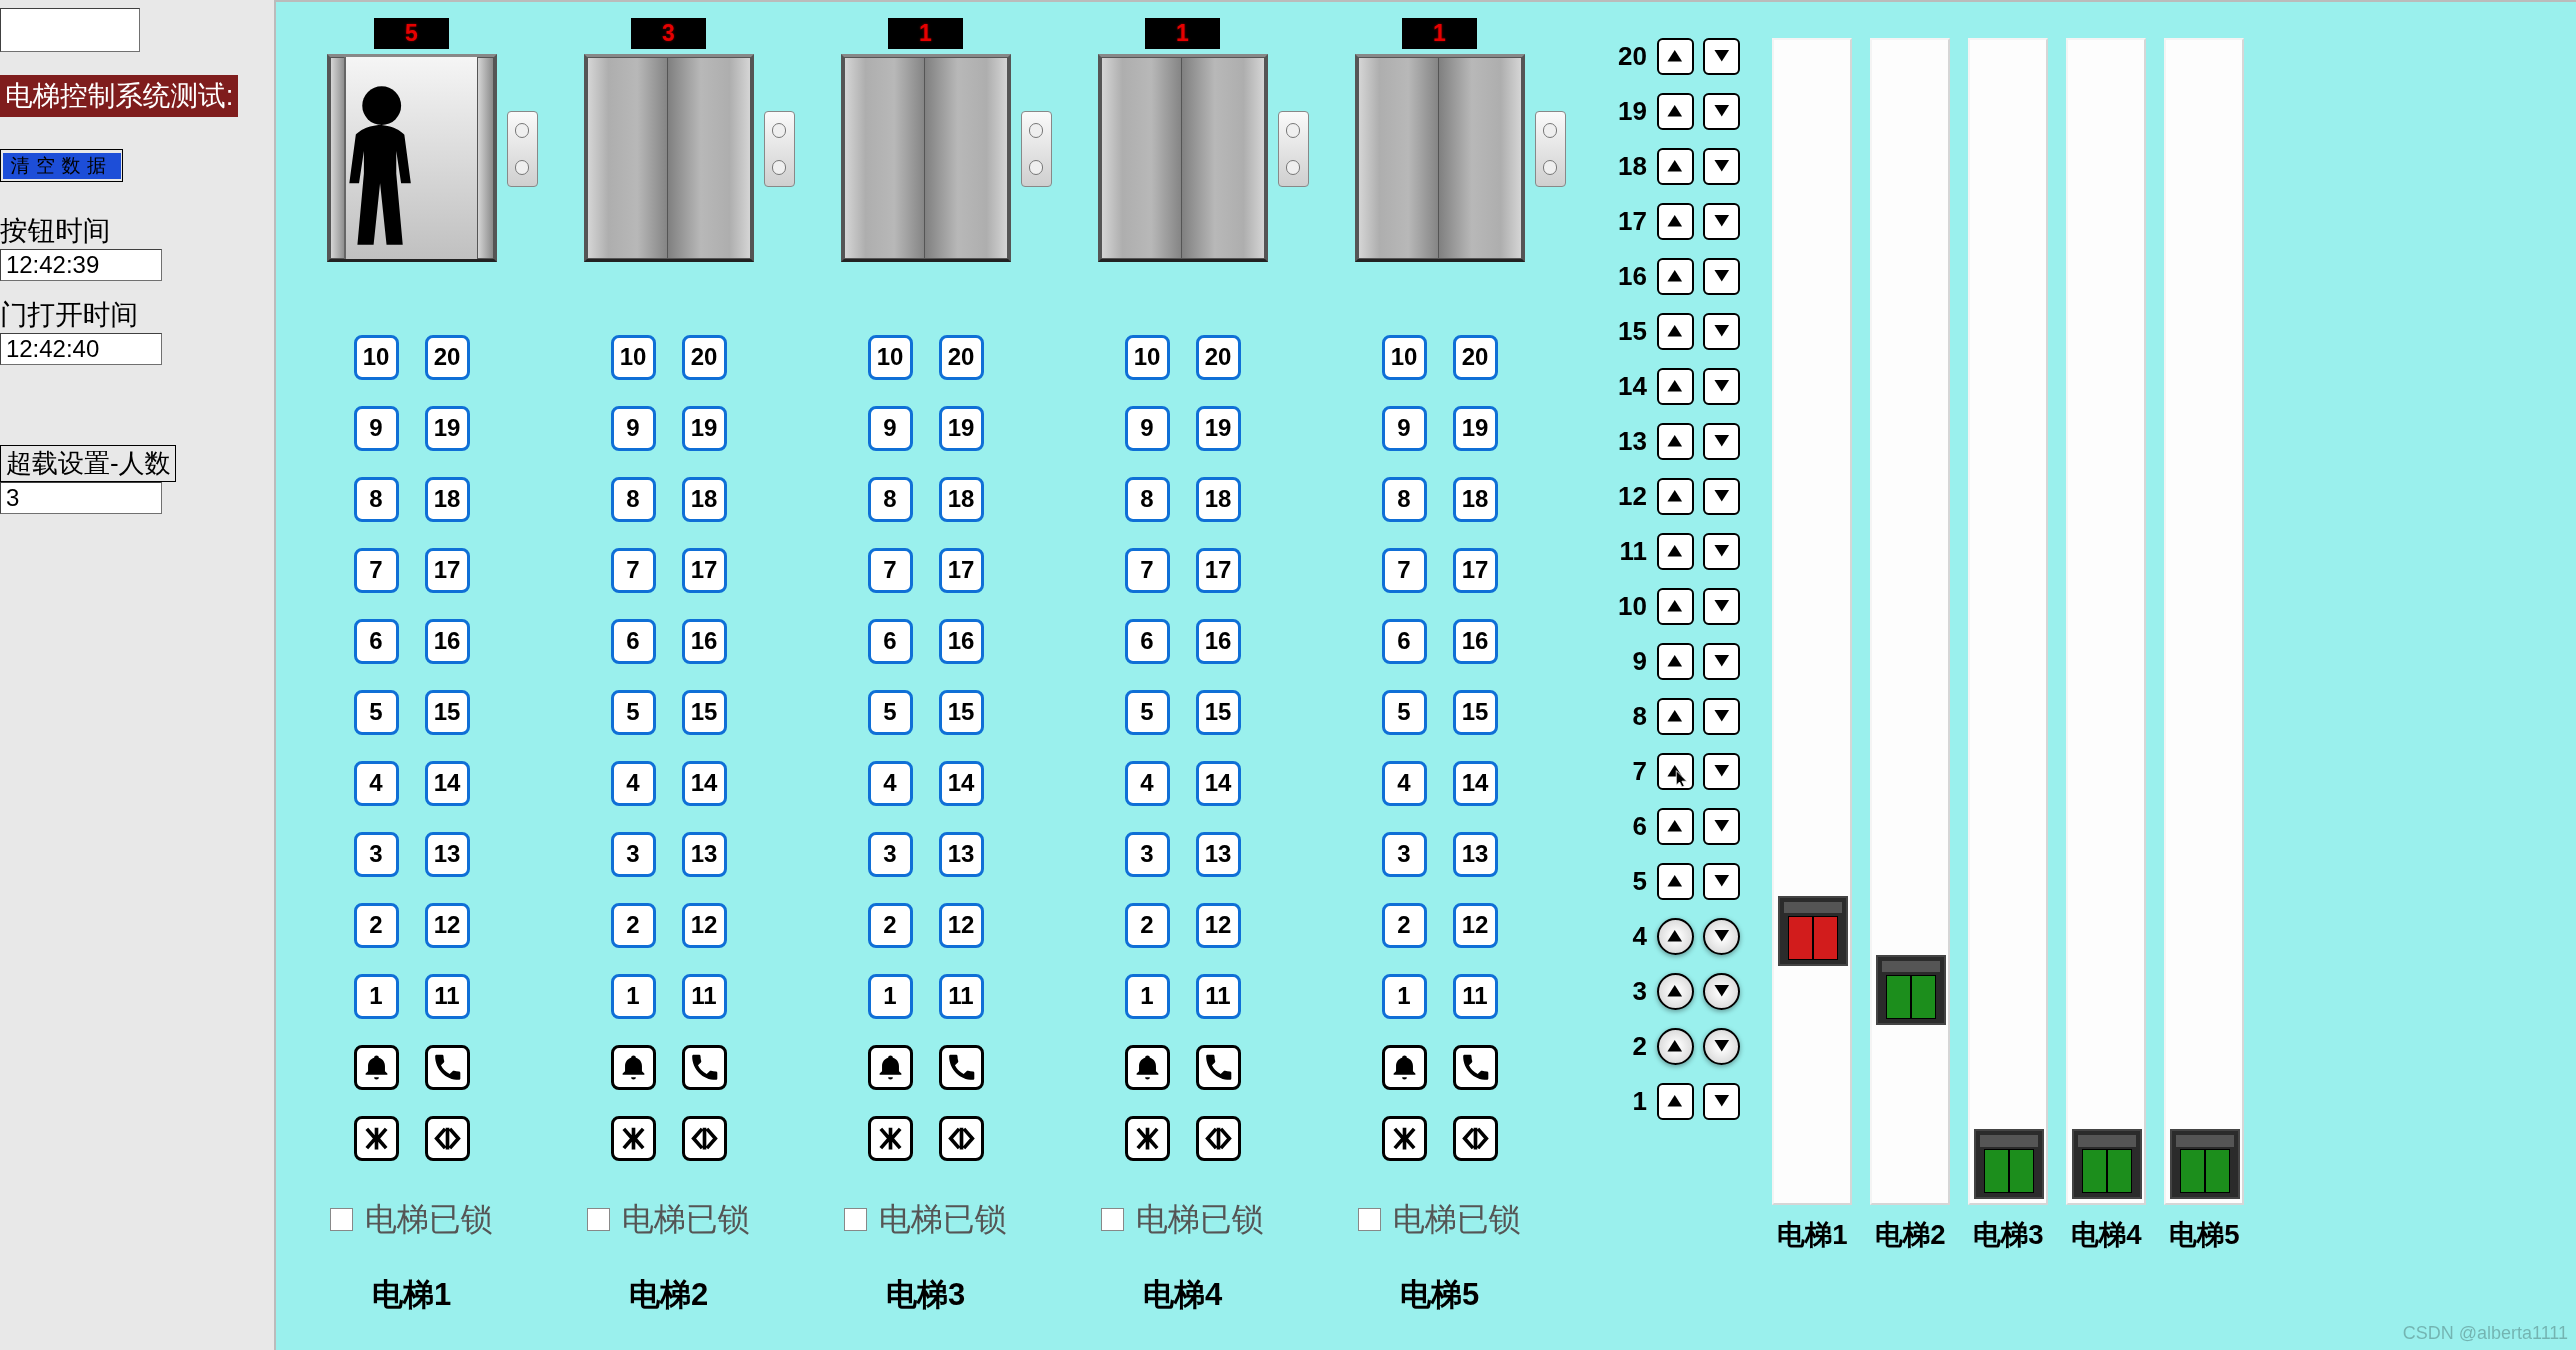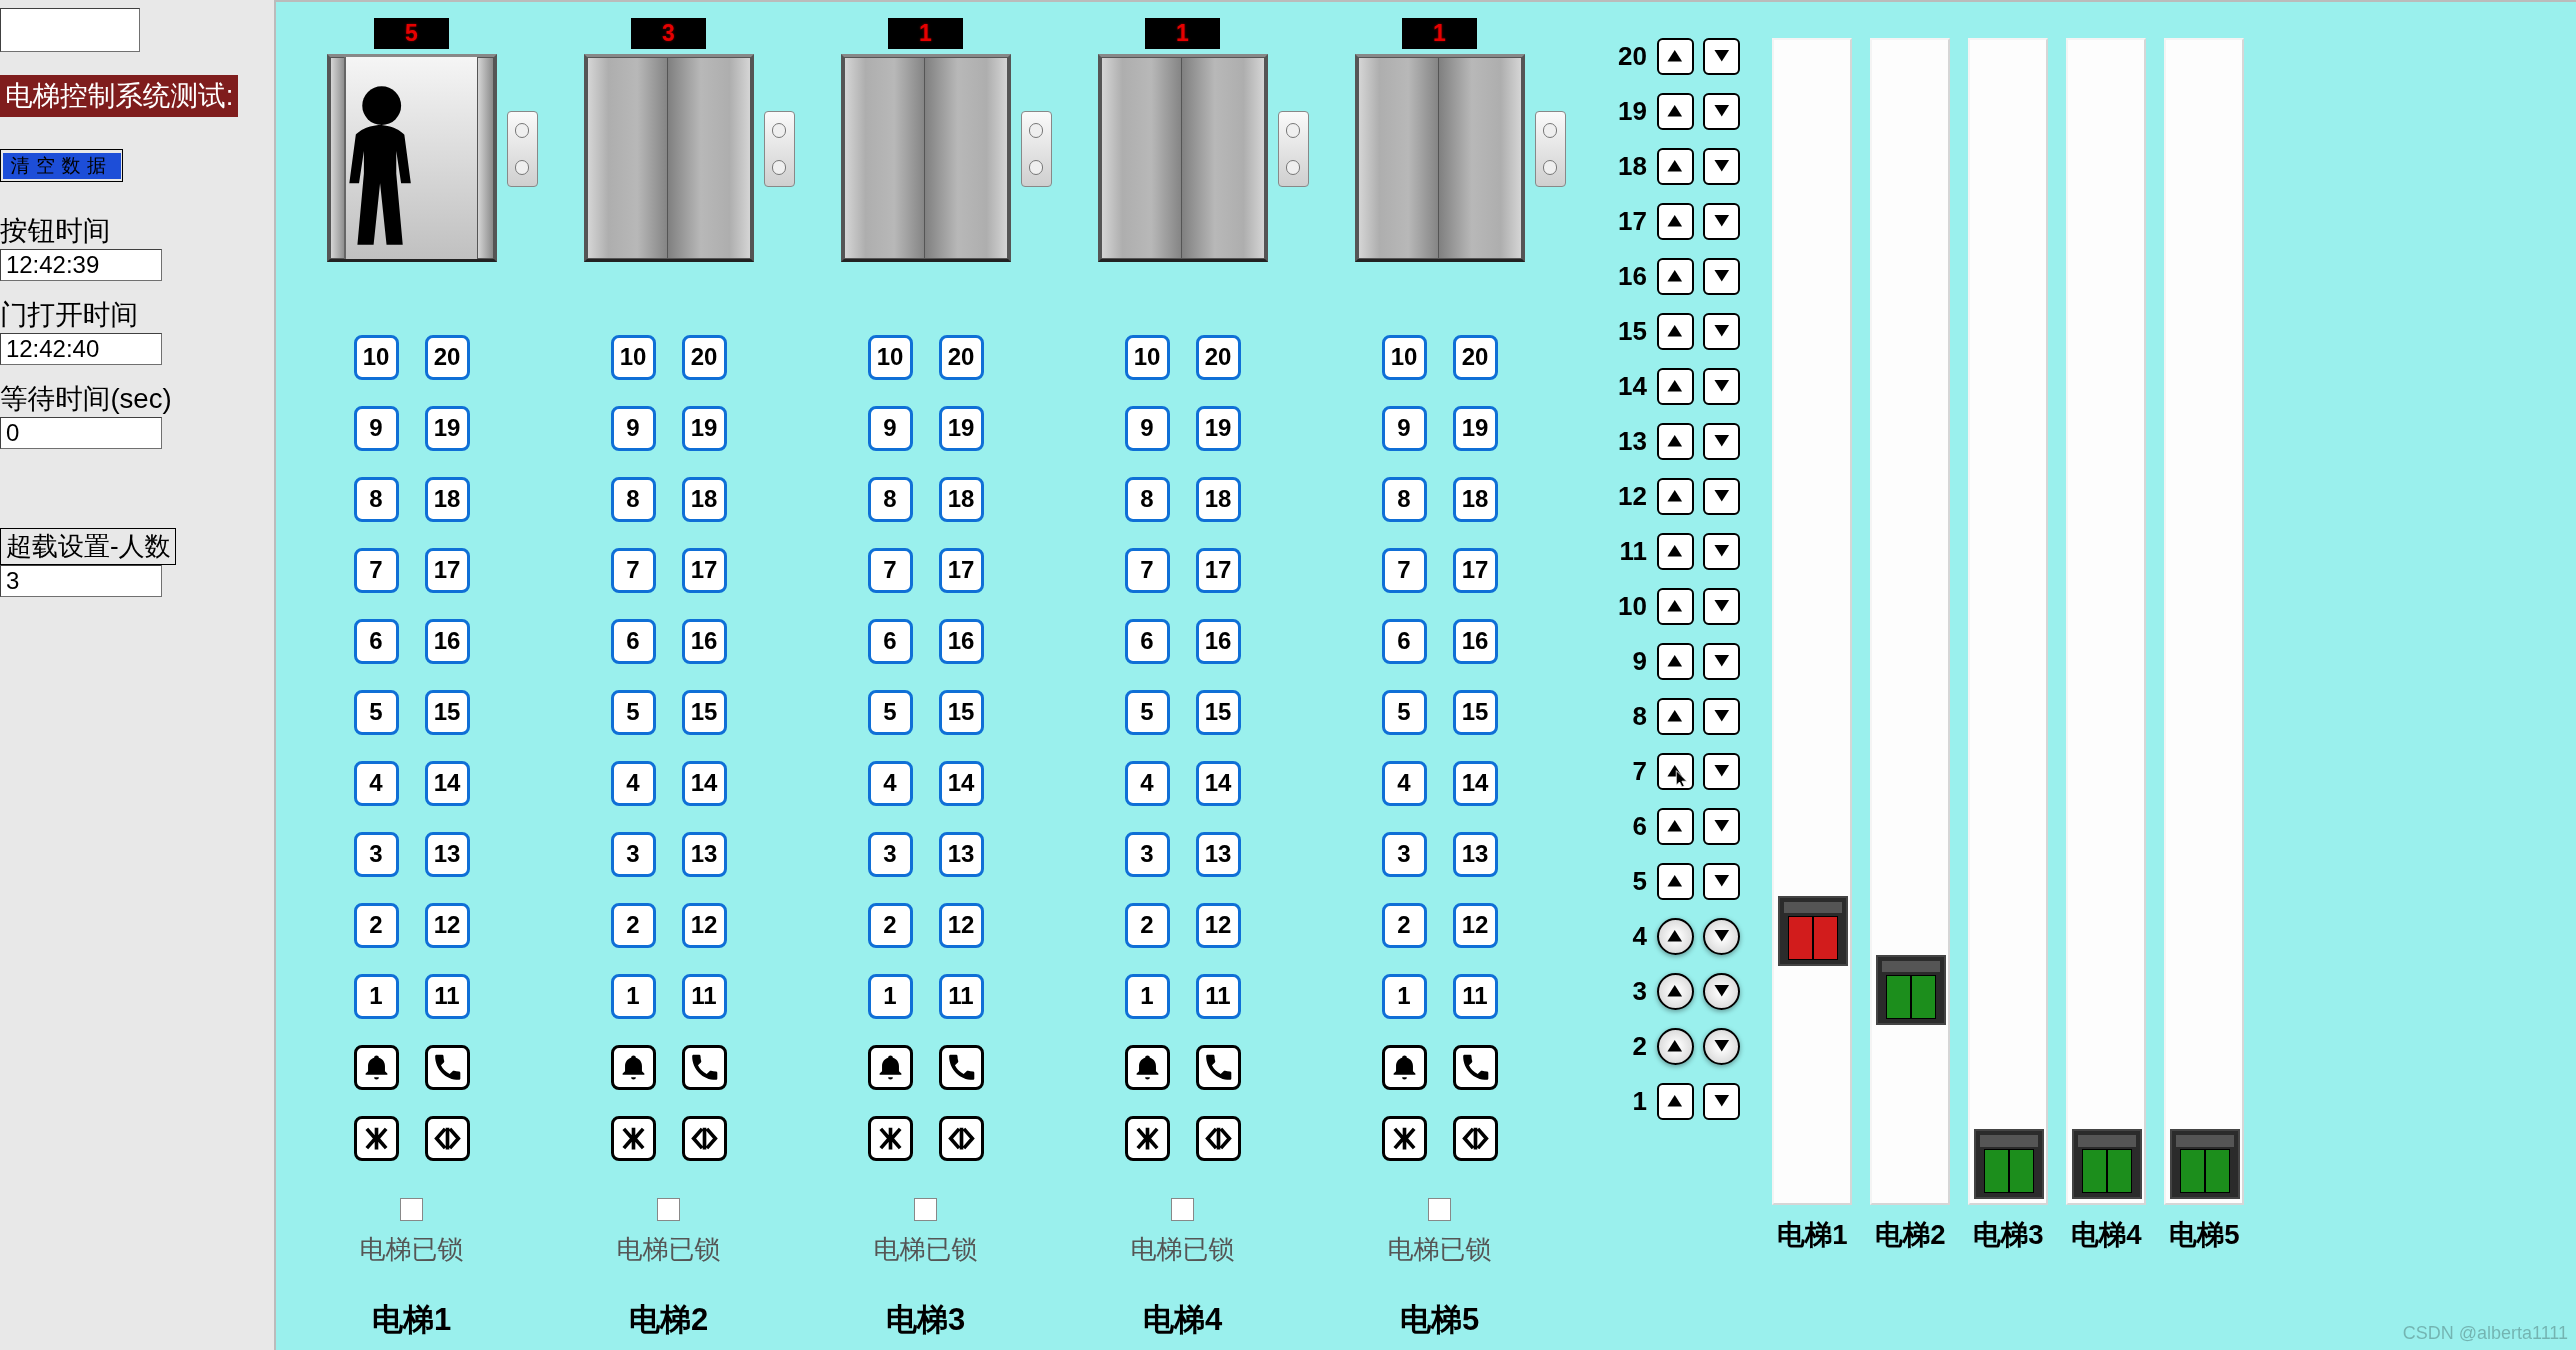--- a/index.html
+++ b/index.html
@@ -122,21 +122,21 @@
     cursor:pointer;
   }
   .icon-btn{
     width:45px;height:45px;border:3.2px solid #000;border-radius:8px;
     background:#fff;display:flex;align-items:center;justify-content:center;cursor:pointer;
   }
   .icon-btn svg{width:29px;height:29px;}
   .door-btn-row{margin-top:26px;display:flex;gap:26px;justify-content:center;}
   .icon-row{margin-top:26px;display:flex;gap:26px;justify-content:center;}
 
-  .lock-row{margin-top:37px;display:flex;align-items:center;gap:11.4px;font-size:26px;color:#555;flex-direction:column;}
+  .lock-row{margin-top:37px;display:flex;align-items:center;gap:11.4px;font-size:32px;color:#555;}
   .lock-row .cb{width:23px;height:23px;border:1.6px solid #888;background:#fff;}
   .shaft-name{margin-top:32px;font-size:31px;font-weight:700;}
 
   
   .right-area{
     margin-left:65px; display:flex; gap:32px; align-items:flex-start; padding-top:19.5px;
   }
   .call-col{display:flex;flex-direction:column;gap:18px;align-items:flex-end;position:relative;}
   .call-row{display:flex;align-items:center;gap:9.7px;}
   .call-row .num{font-size:26px;font-weight:700;width:39px;text-align:right;}
@@ -181,24 +181,20 @@
     <div class="clear-btn-shell">
       <button class="clear-btn">清空数据</button>
     </div>
     <div class="field-block">
       <div class="field-label">按钮时间</div>
       <div class="field-input">12:42:39</div>
     </div>
     <div class="field-block">
       <div class="field-label">门打开时间</div>
       <div class="field-input">12:42:40</div>
-    </div>
-    <div class="field-block">
-      <div class="field-label">等待时间(sec)</div>
-      <div class="field-input">0</div>
     </div>
     <div style="height:49px;"></div>
     <div class="field-block">
       <div class="compute-btn" style="letter-spacing:0">超载设置-人数</div>
       <div class="field-input">3</div>
     </div>
   </div>
 
   <div class="stage">
 

